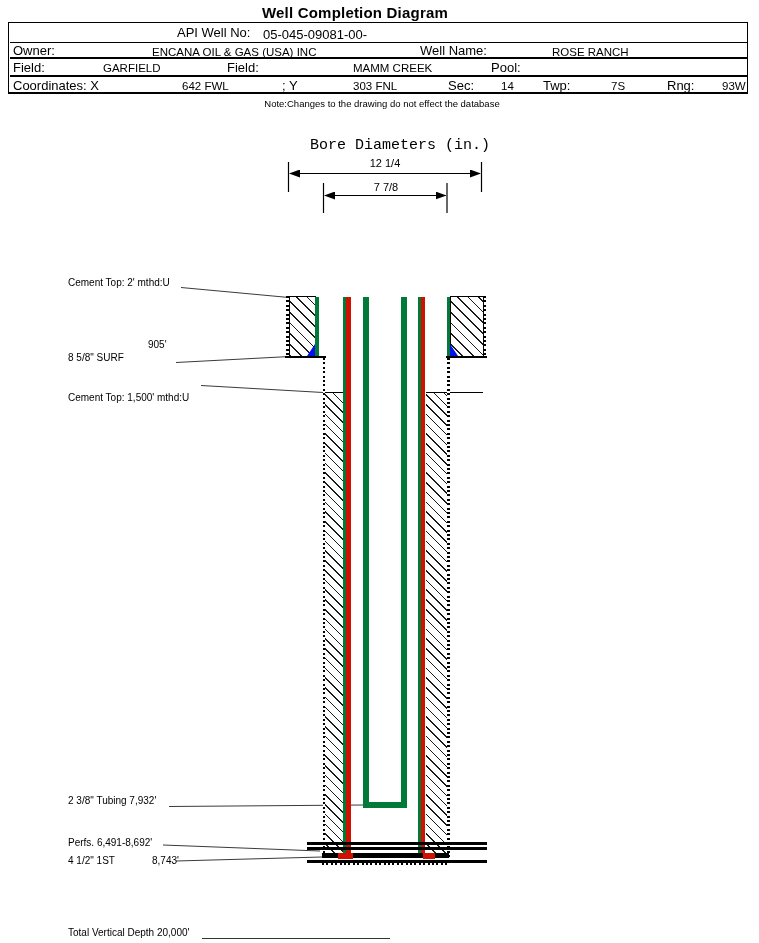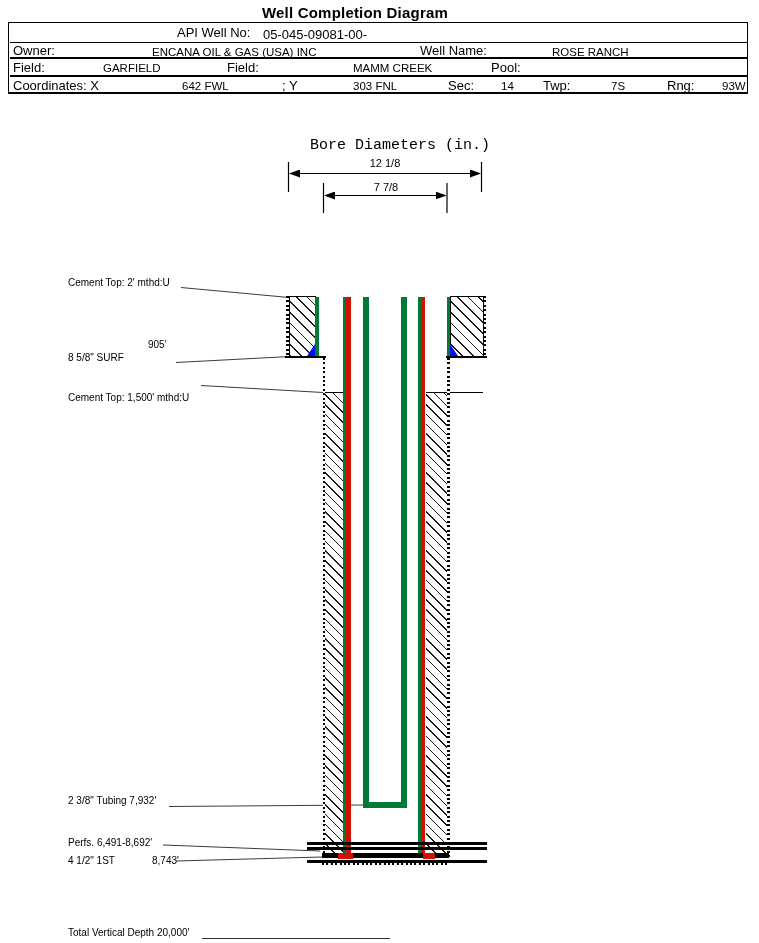--- a/index.html
+++ b/index.html
@@ -74,23 +74,24 @@
   <span class="abs val" style="left:182px; top:80px">642 FWL</span>
   <span class="abs lbl" style="left:282px; top:78.5px">; Y</span>
   <span class="abs val" style="left:353px; top:80px">303 FNL</span>
   <span class="abs lbl" style="left:448px; top:78.5px">Sec:</span>
   <span class="abs val" style="left:501px; top:80px">14</span>
   <span class="abs lbl" style="left:543px; top:78.5px">Twp:</span>
   <span class="abs val" style="left:611px; top:80px">7S</span>
   <span class="abs lbl" style="left:667px; top:78.5px">Rng:</span>
   <span class="abs val" style="left:722px; top:80px">93W</span>
 
+  <div class="abs note">Note:Changes to the drawing do not effect the database</div>
 
   <div class="abs bore-title">Bore Diameters (in.)</div>
-  <div class="abs dimlbl" style="left:385px; top:156.5px">12 1/8</div>
+  <div class="abs dimlbl" style="left:385px; top:156.5px">12 1/4</div>
   <div class="abs dimlbl" style="left:386px; top:180.5px">7 7/8</div>
 
   <svg class="overlay" width="759" height="943" viewBox="0 0 759 943">
     <defs>
       <marker id="arr" markerWidth="11" markerHeight="8" refX="10" refY="4" orient="auto-start-reverse" markerUnits="userSpaceOnUse">
         <path d="M0,0 L11,4 L0,8 z" fill="#000"></path>
       </marker>
     </defs>
 
     <line x1="288.5" y1="162" x2="288.5" y2="192" stroke="#000" stroke-width="1.2"></line>

